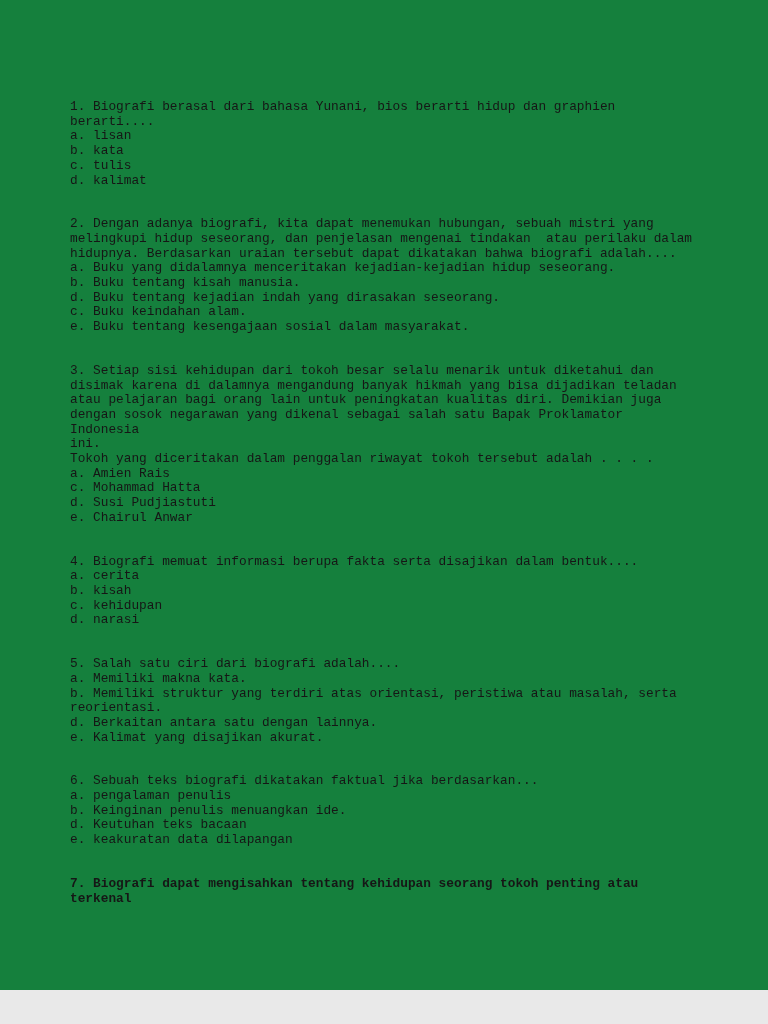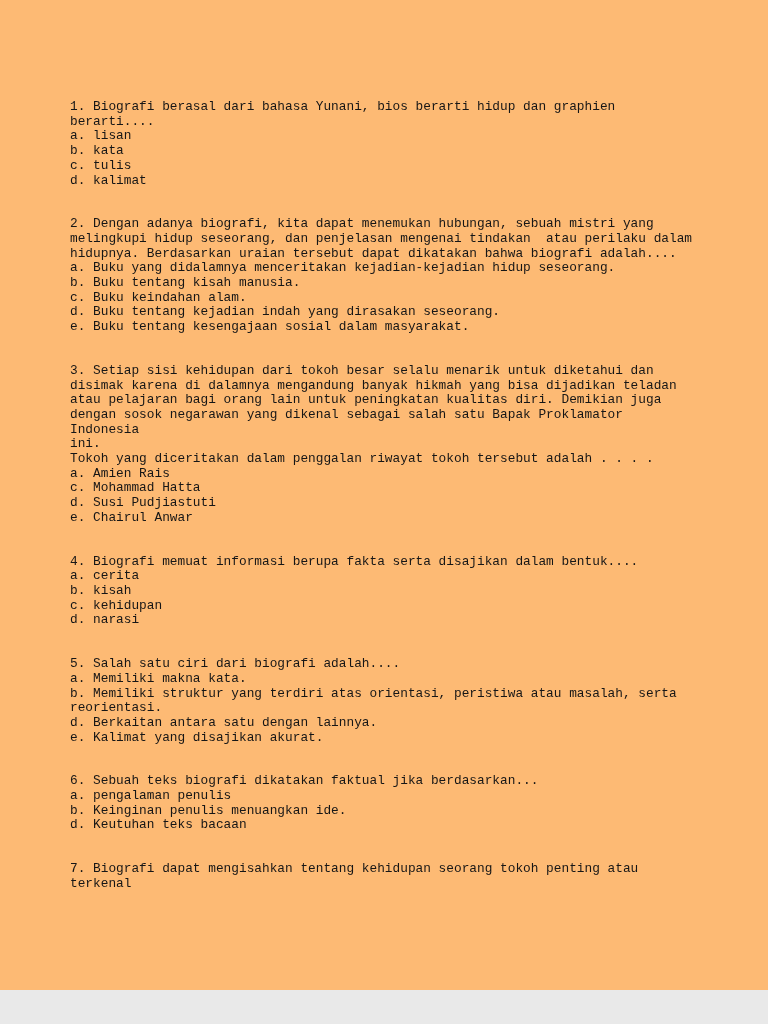--- a/index.html
+++ b/index.html
@@ -9,30 +9,31 @@
   body {
     width: 768px;
     height: 1024px;
     background: #e9e9e9;
     font-family: "Liberation Mono", "DejaVu Sans Mono", monospace;
     overflow: hidden;
   }
   .page {
     width: 768px;
     height: 990px;
-    background: #fdba74;
+    background: #15803d;
     margin: 0 auto;
     box-sizing: border-box;
     padding: 100px 70px 0 70px;
   }
   .question-block {
     margin-bottom: 29px;
   }
   .question-block:last-child {
     margin-bottom: 0;
+    font-weight: bold;
   }
   .qtext, .opt {
     font-size: 12.8px;
     line-height: 14.7px;
     color: #161616;
     white-space: pre-wrap;
     letter-spacing: 0px;
   }
 </style>
 </head>
@@ -46,22 +47,22 @@
         <div class="opt">b. kata</div>
         <div class="opt">c. tulis</div>
         <div class="opt">d. kalimat</div>
       </div>
       <div class="question-block">
         <div class="qtext">2. Dengan adanya biografi, kita dapat menemukan hubungan, sebuah mistri yang
 melingkupi hidup seseorang, dan penjelasan mengenai tindakan  atau perilaku dalam
 hidupnya. Berdasarkan uraian tersebut dapat dikatakan bahwa biografi adalah....</div>
         <div class="opt">a. Buku yang didalamnya menceritakan kejadian-kejadian hidup seseorang.</div>
         <div class="opt">b. Buku tentang kisah manusia.</div>
+        <div class="opt">d. Buku tentang kejadian indah yang dirasakan seseorang.</div>
         <div class="opt">c. Buku keindahan alam.</div>
-        <div class="opt">d. Buku tentang kejadian indah yang dirasakan seseorang.</div>
         <div class="opt">e. Buku tentang kesengajaan sosial dalam masyarakat.</div>
       </div>
       <div class="question-block">
         <div class="qtext">3. Setiap sisi kehidupan dari tokoh besar selalu menarik untuk diketahui dan
 disimak karena di dalamnya mengandung banyak hikmah yang bisa dijadikan teladan
 atau pelajaran bagi orang lain untuk peningkatan kualitas diri. Demikian juga
 dengan sosok negarawan yang dikenal sebagai salah satu Bapak Proklamator Indonesia
 ini.
 Tokoh yang diceritakan dalam penggalan riwayat tokoh tersebut adalah . . . .</div>
         <div class="opt">a. Amien Rais</div>
@@ -82,18 +83,19 @@
         <div class="opt">b. Memiliki struktur yang terdiri atas orientasi, peristiwa atau masalah, serta
 reorientasi.</div>
         <div class="opt">d. Berkaitan antara satu dengan lainnya.</div>
         <div class="opt">e. Kalimat yang disajikan akurat.</div>
       </div>
       <div class="question-block">
         <div class="qtext">6. Sebuah teks biografi dikatakan faktual jika berdasarkan...</div>
         <div class="opt">a. pengalaman penulis</div>
         <div class="opt">b. Keinginan penulis menuangkan ide.</div>
         <div class="opt">d. Keutuhan teks bacaan</div>
+        <div class="opt">e. keakuratan data dilapangan</div>
       </div>
       <div class="question-block">
         <div class="qtext">7. Biografi dapat mengisahkan tentang kehidupan seorang tokoh penting atau terkenal</div>
       </div>
     </div>
 </div>
 
 </body></html>

